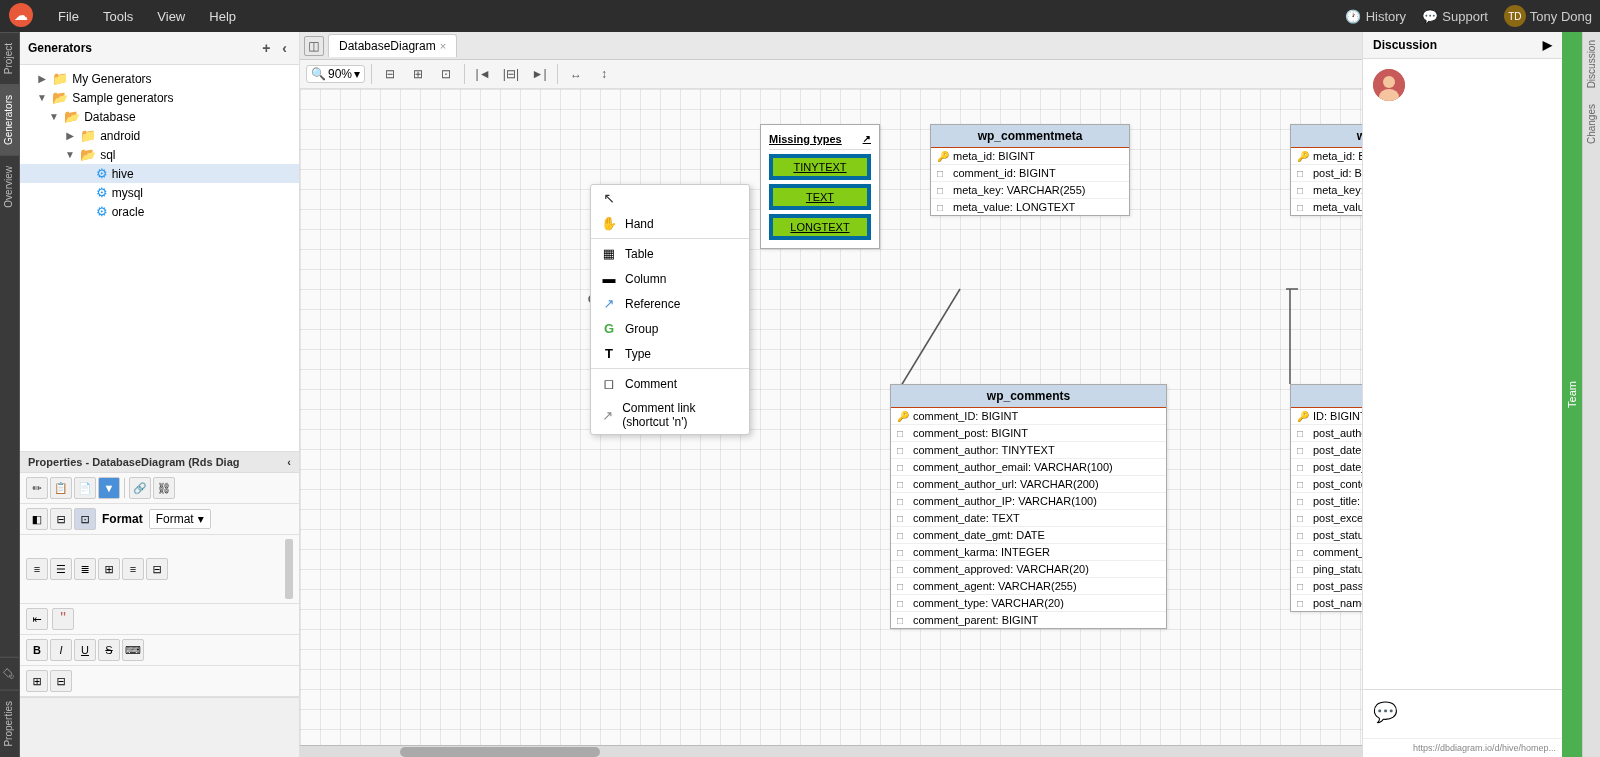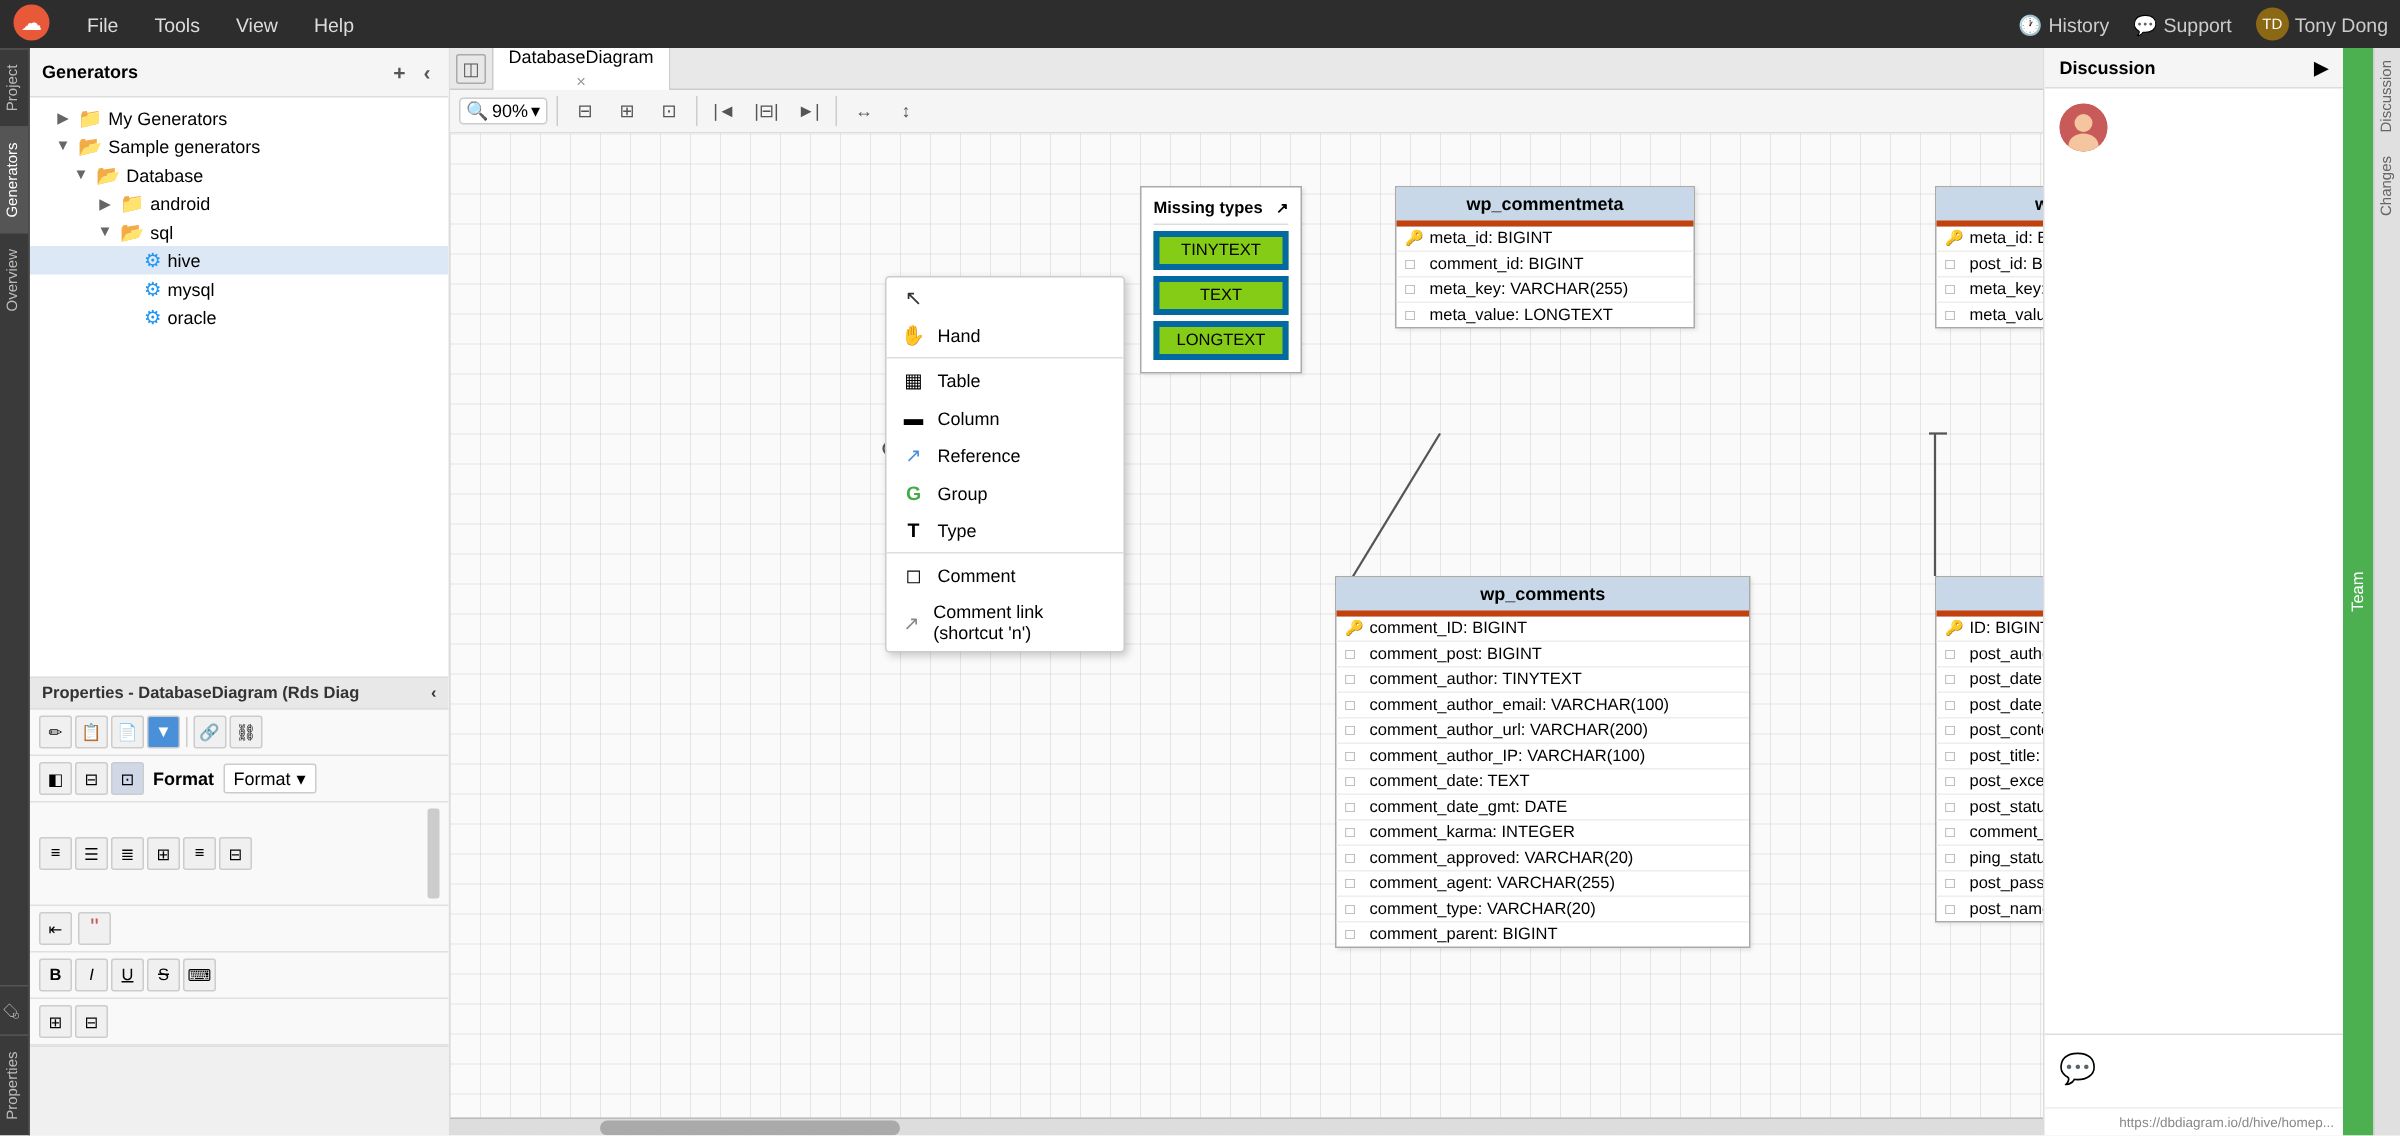--- a/index.html
+++ b/index.html
@@ -68,21 +68,21 @@
     #canvas-area { flex: 1; overflow: hidden; position: relative; display: flex; flex-direction: column; }
 
     
     #tab-bar {
       display: flex; align-items: center; background: #e8e8e8; border-bottom: 1px solid #ccc;
       height: 28px; padding: 0 4px;
     }
     .tab {
       display: flex; align-items: center; padding: 4px 10px; background: #fff;
       border: 1px solid #ccc; border-bottom: none; cursor: pointer; font-size: 12px;
-      gap: 4px; margin-right: 2px; border-radius: 3px 3px 0 0; flex-direction: column;
+      gap: 4px; margin-right: 2px; border-radius: 3px 3px 0 0;
     }
     .tab-close { color: #999; cursor: pointer; font-size: 11px; }
 
     
     #diagram-toolbar {
       display: flex; align-items: center; background: #f5f5f5; border-bottom: 1px solid #ddd;
       padding: 3px 6px; gap: 4px;
     }
     .zoom-control {
       display: flex; align-items: center; background: #fff; border: 1px solid #ccc;
@@ -117,21 +117,21 @@
     .ctx-separator { height: 1px; background: #ddd; margin: 2px 0; }
 
     
     .db-table {
       position: absolute; background: #fff; border: 1px solid #aaa;
       box-shadow: 1px 1px 3px rgba(0,0,0,0.1); min-width: 180px;
       font-size: 11px;
     }
     .db-table-header {
       background: #c8d8e8; text-align: center; padding: 4px 8px;
-      font-weight: bold; font-size: 12px; border-bottom: 4px solid #c2410c;
+      font-weight: bold; font-size: 12px; border-bottom: 1px solid #c2410c;
     }
     .db-table-row {
       padding: 2px 6px; border-bottom: 1px solid #eee; display: flex;
       align-items: center; gap: 4px; white-space: nowrap;
     }
     .db-table-row:last-child { border-bottom: none; }
     .col-icon { font-size: 10px; color: #888; width: 12px; }
     .col-key { color: #d4a000; }
 
     
@@ -466,21 +466,21 @@
         <div class="ctx-item">
           <span class="ctx-icon">◻</span>
           <span>Comment</span>
         </div>
         <div class="ctx-item">
           <span class="ctx-icon" style="color:#888;">↗</span>
           <span>Comment link (shortcut 'n')</span>
         </div>
       </div>
 
-      <div class="missing-types-box" style="left:460px; top:35px; width:108px;">
+      <div class="missing-types-box" style="left:460px; top:35px; width:120px;text-decoration:underline;">
         <div class="missing-types-header">
           <span>Missing types</span>
           <span style="font-size:10px; cursor:pointer;">↗</span>
         </div>
         <button class="missing-types-btn">TINYTEXT</button>
         <button class="missing-types-btn">TEXT</button>
         <button class="missing-types-btn">LONGTEXT</button>
       </div>
 
       <div class="db-table" style="left:630px; top:35px; width:200px;">

